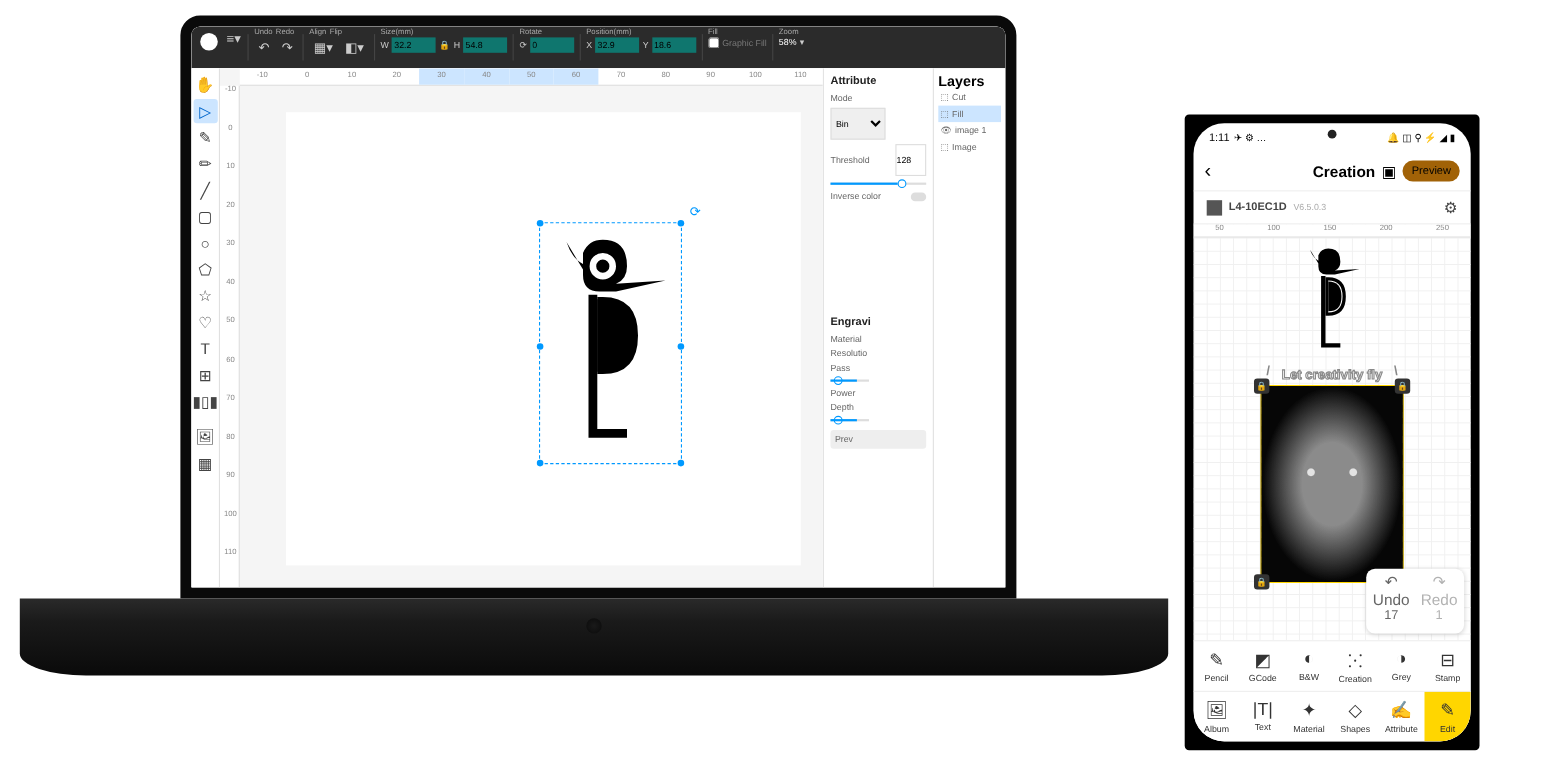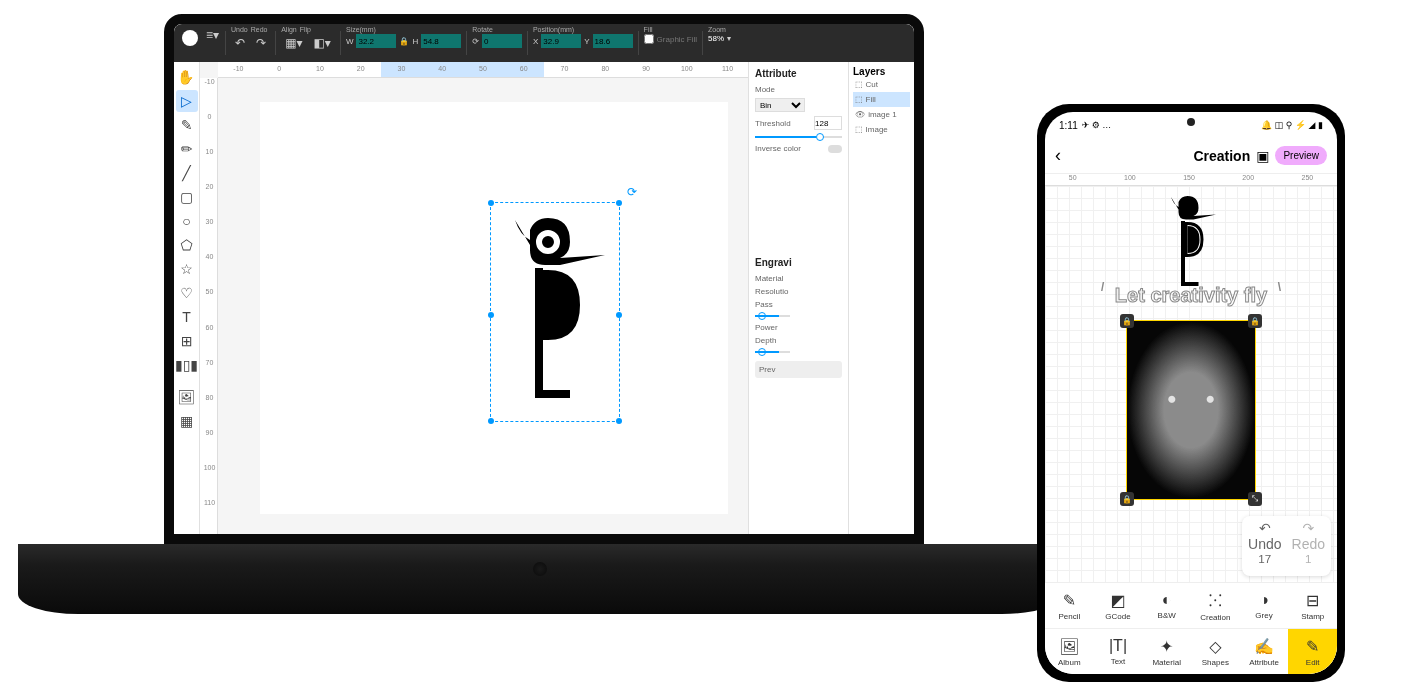--- a/index.html
+++ b/index.html
@@ -36,51 +36,51 @@
 .sel-handle { position:absolute; width:6px; height:6px; background:#0099ff; border-radius:50%; }
 .sel-h-tl { left:-3px; top:-3px; } .sel-h-tr { right:-3px; top:-3px; }
 .sel-h-bl { left:-3px; bottom:-3px; } .sel-h-br { right:-3px; bottom:-3px; }
 .sel-h-ml { left:-3px; top:50%; } .sel-h-mr { right:-3px; top:50%; }
 .sel-rotate { position:absolute; top:-18px; right:-18px; font-size:12px; color:#0099ff; }
 .bird-logo { position:absolute; left:240px; top:108px; width:110px; height:200px; }
 
 .rpanel { width:100px; background:#fff; border-left:1px solid #e0e0e0; padding:6px; font-size:8px; color:#666; }
 .rpanel h4 { font-size:10px; font-weight:600; color:#222; margin-bottom:6px; }
 .rpanel-row { display:flex; justify-content:space-between; align-items:center; margin:4px 0; }
-.rpanel select, .rpanel input { width:50px; font-size:8px; border:1px solid #ddd; height:14px; }
+.rpanel select, .rpanel input { width:50px; font-size:8px; border:1px solid #ddd; height:29px; }
 .rpanel-slider { width:100%; height:2px; background:#ddd; position:relative; margin:6px 0; }
 .rpanel-slider::after { content:''; position:absolute; left:0; top:0; width:70%; height:100%; background:#0099ff; }
 .rpanel-slider-thumb { position:absolute; left:70%; top:-3px; width:8px; height:8px; background:#fff; border:1px solid #0099ff; border-radius:50%; }
 .rpanel-toggle { width:14px; height:8px; background:#ddd; border-radius:4px; }
 .rpanel-btn { width:100%; background:#eee; padding:4px; margin-top:8px; border-radius:3px; cursor:pointer; }
 
 .layers-panel { width:66px; border-left:1px solid #e0e0e0; padding:4px; font-size:8px; }
-.layers-panel h4 { font-size:10px; font-weight:600; }
+.layers-panel h4 { font-size:13px; font-weight:600; }
 .layer-item { padding:3px 2px; display:flex; align-items:center; gap:3px; color:#666; }
 .layer-item.lactive { background:#cce5ff; }
 
 
-.phone { position:absolute; right:70px; top:104px; width:308px; height:578px; background:#000; border-radius:32px; padding:8px; }
+.phone { position:absolute; right:70px; top:104px; width:268px; height:578px; background:#000; border-radius:4px; padding:8px; }
 .pscreen { width:100%; height:100%; background:#fff; border-radius:28px; overflow:hidden; display:flex; flex-direction:column; font-size:9px; }
 .pcam { position:absolute; left:50%; top:14px; transform:translateX(-50%); width:8px; height:8px; background:#222; border-radius:50%; z-index:10; }
 .pstatus { height:26px; display:flex; justify-content:space-between; align-items:center; padding:0 14px; font-size:10px; font-weight:500; }
 .pstatus-ic { display:flex; gap:3px; font-size:9px; }
 .pheader { height:36px; display:flex; align-items:center; padding:0 10px; gap:6px; border-bottom:1px solid #eee; }
 .pback { font-size:18px; cursor:pointer; }
 .ptitle { flex:1; text-align:right; font-weight:600; font-size:14px; }
 .psave { font-size:14px; cursor:pointer; }
-.ppreview { background:#f0abfc; color:#000; padding:4px 8px; border-radius:12px; font-size:10px; font-weight:500; cursor:pointer; }
+.ppreview { background:#a16207; color:#000; padding:4px 8px; border-radius:12px; font-size:10px; font-weight:500; cursor:pointer; }
 .pdevice { height:30px; display:flex; align-items:center; padding:0 12px; font-size:10px; color:#444; border-bottom:1px solid #eee; gap:6px; }
 .pdevice-ic { width:14px; height:14px; background:#555; }
 .pgear { margin-left:auto; font-size:14px; cursor:pointer; }
 
 .pcanvas { flex:1; position:relative; background-image:linear-gradient(#f0f0f0 1px,transparent 1px),linear-gradient(90deg,#f0f0f0 1px,transparent 1px); background-size:12px 12px; overflow:hidden; }
 .pruler { position:absolute; top:0; left:0; right:0; height:12px; background:#fff; font-size:7px; color:#888; display:flex; justify-content:space-around; border-bottom:1px solid #ddd; }
 .pbird { position:absolute; left:50%; top:18px; transform:translateX(-50%); width:60px; height:100px; }
-.ptext { position:absolute; left:50%; top:110px; transform:translateX(-50%); font-size:20px; font-weight:700; color:transparent; -webkit-text-stroke:1px #888; white-space:nowrap; }
+.ptext { position:absolute; left:50%; top:130px; transform:translateX(-50%); font-size:12px; font-weight:700; color:transparent; -webkit-text-stroke:1px #888; white-space:nowrap; }
 .ptext::before,.ptext::after { content:'\\'; position:absolute; color:#888; -webkit-text-stroke:0; font-size:12px; }
 .ptext::before { left:-14px; top:-4px; transform:scaleX(-1); }
 .ptext::after { right:-14px; top:-4px; }
 .ptiger { position:absolute; left:50%; top:146px; transform:translateX(-50%); width:130px; height:180px; border:1px solid #ffd600; background:#222; }
 .ptiger-lock { position:absolute; width:14px; height:14px; background:#333; border-radius:3px; color:#fff; font-size:8px; display:flex; align-items:center; justify-content:center; }
 .plk-tl { left:-7px; top:-7px; } .plk-tr { right:-7px; top:-7px; }
 .plk-bl { left:-7px; bottom:-7px; } .plk-br { right:-7px; bottom:-7px; }
 
 .tiger-img { width:100%; height:100%; background:
   radial-gradient(circle at 35% 44%,#ccc 3px,transparent 4px),
@@ -333,20 +333,26 @@
         <span class="pstatus-ic">✈ ⚙ …</span>
       </div>
       <span class="pstatus-ic">🔔 ◫ ⚲ ⚡ ◢ ▮</span>
     </div>
     <div class="pheader">
       <span class="pback">‹</span>
       <span class="ptitle">Creation</span>
       <span class="psave">▣</span>
       <span class="ppreview">Preview</span>
     </div>
+    <div class="pdevice">
+      <div class="pdevice-ic"></div>
+      <span style="font-weight:600">L4-10EC1D</span>
+      <span style="color:#aaa;font-size:8px">V6.5.0.3</span>
+      <span class="pgear">⚙</span>
+    </div>
     <div class="pcanvas">
       <div class="pruler" id="pruler">
           <span>50</span>
           <span>100</span>
           <span>150</span>
           <span>200</span>
           <span>250</span>
         </div>
       <svg class="pbird" viewBox="0 0 110 200">
         <path d="M 15 10 Q 20 25 30 30 L 30 20 Q 35 8 48 8 Q 70 8 70 32 Q 70 44 60 48 L 105 45 L 60 55 L 45 55 Q 30 55 30 40 L 30 35" fill="#000"></path>

